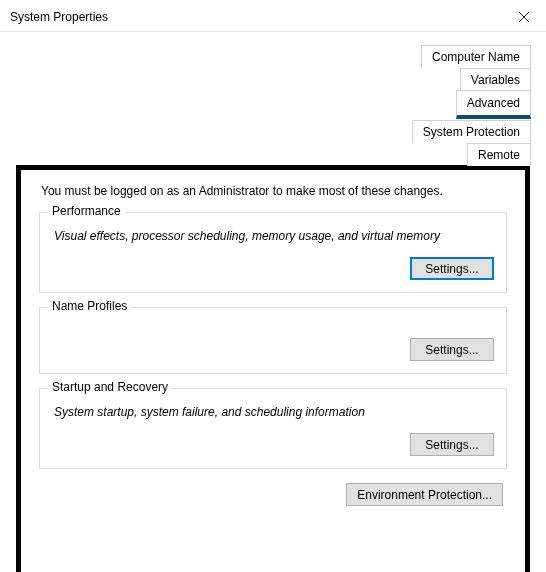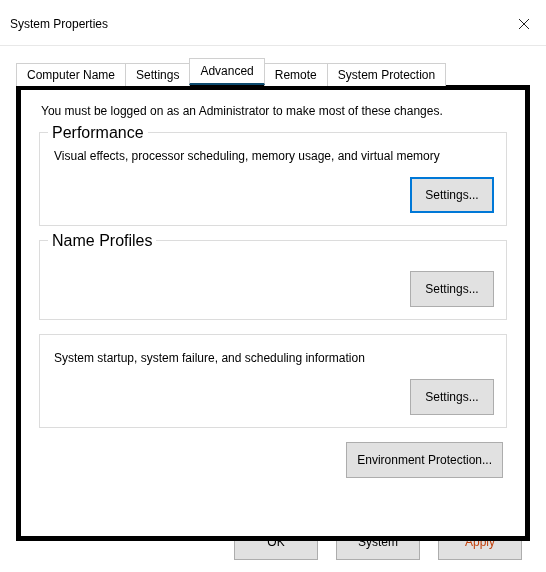--- a/index.html
+++ b/index.html
@@ -10,21 +10,21 @@
     background: #fff;
     width: 546px;
     height: 572px;
     overflow: hidden;
     color: #000;
     position: relative;
   }
   .titlebar {
     display: flex;
     align-items: center;
-    height: 46px;
+    height: 32px;
     padding: 3px 0 0 10px;
     border-bottom: 1px solid #e8e8e8;
   }
   .titlebar .title { flex: 1; font-size: 12px; }
   .titlebar .close {
     width: 44px;
     height: 30px;
     display: flex;
     align-items: center;
     justify-content: center;
@@ -32,35 +32,36 @@
     color: #222;
   }
   .content {
     padding: 12px 16px 0 16px;
   }
   .tabrow {
     display: flex;
     align-items: flex-end;
     position: relative;
     z-index: 2;
+    flex-direction: column;
   }
   .tab {
     padding: 4px 10px 4px 10px;
     border: 1px solid #d0d0d0;
     border-bottom: none;
     background: #fff;
     margin-right: -1px;
     font-size: 12px;
     position: relative;
     top: 1px;
     cursor: default;
   }
   .tab.active {
     background: #fff;
-    border-bottom: 2px solid #0c4a6e;
+    border-bottom: 4px solid #0c4a6e;
     top: 0;
     padding-top: 5px;
     padding-bottom: 5px;
     z-index: 3;
   }
   .panel {
     border: 5px solid #000000;
     background: #fff;
     padding: 14px 18px 12px 18px;
     position: relative;
@@ -73,33 +74,34 @@
     border: 1px solid #dcdcdc;
     padding: 16px 12px 12px 12px;
     margin-bottom: 14px;
   }
   .groupbox .legend {
     position: absolute;
     top: -9px;
     left: 8px;
     background: #fff;
     padding: 0 4px;
-    font-size: 16px;
+    font-size: 12px;
   }
   .groupbox .desc {
     margin: 0 0 10px 2px;
+    font-style: italic;
   }
   .btnrow {
     display: flex;
     justify-content: flex-end;
     margin-top: 14px;
   }
   button.winbtn {
     min-width: 84px;
-    height: 36px;
+    height: 23px;
     background: #e1e1e1;
     border: 1px solid #adadad;
     font: inherit;
     font-size: 12px;
     padding: 0 10px;
     cursor: default;
   }
   button.winbtn.wide { min-width: 150px; }
   button.winbtn.highlight { border: 2px solid #0078d7; background: #e1e1e1; }
   button.winbtn:disabled { color: #c2410c; }
@@ -133,24 +135,24 @@
     <svg width="10" height="10" viewBox="0 0 10 10">
       <line x1="0" y1="0" x2="10" y2="10" stroke="#222" stroke-width="1"></line>
       <line x1="10" y1="0" x2="0" y2="10" stroke="#222" stroke-width="1"></line>
     </svg>
   </div>
 </div>
 
 <div class="content">
   <div class="tabrow">
     <div class="tab">Computer Name</div>
-    <div class="tab">Settings</div>
+    <div class="tab">Variables</div>
     <div class="tab active">Advanced</div>
+    <div class="tab">System Protection</div>
     <div class="tab">Remote</div>
-    <div class="tab">System Protection</div>
   </div>
 
   <div class="panel">
     <p class="intro">You must be logged on as an Administrator to make most of these changes.</p>
 
     <div class="groupbox">
       <span class="legend">Performance</span>
       <p class="desc">Visual effects, processor scheduling, memory usage, and virtual memory</p>
       <div class="btnrow">
         <button class="winbtn highlight">Settings...</button>
@@ -158,20 +160,21 @@
     </div>
 
     <div class="groupbox">
       <span class="legend">Name Profiles</span>
       <div class="btnrow">
         <button class="winbtn">Settings...</button>
       </div>
     </div>
 
     <div class="groupbox">
+      <span class="legend">Startup and Recovery</span>
       <p class="desc">System startup, system failure, and scheduling information</p>
       <div class="btnrow">
         <button class="winbtn">Settings...</button>
       </div>
     </div>
 
     <div class="envrow">
       <button class="winbtn wide">Environment Protection...</button>
     </div>
   </div>

